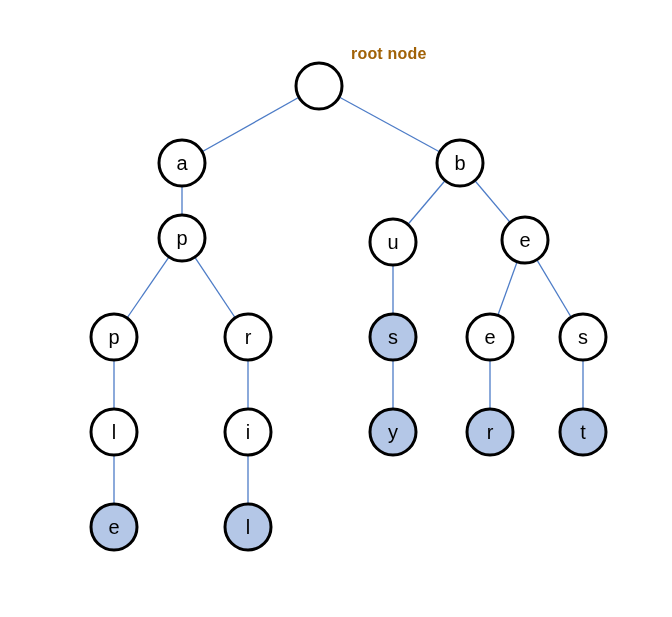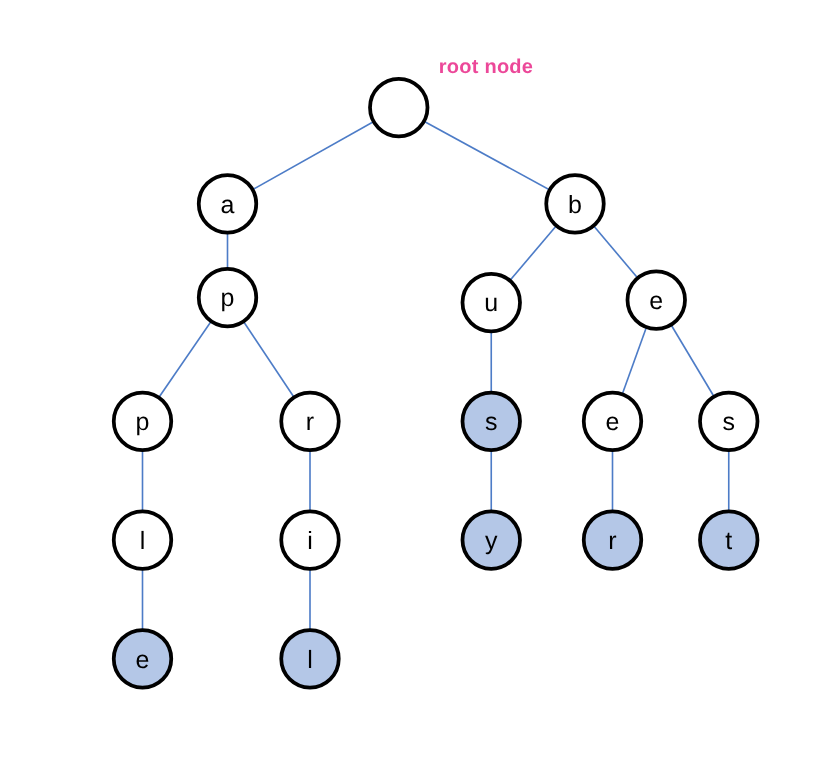--- a/index.html
+++ b/index.html
@@ -20,21 +20,21 @@
     left: 0;
     top: 0;
     display: block;
   }
   .root-label {
     position: absolute;
     left: 351px;
     top: 45px;
     font-size: 16px;
     font-weight: 700;
-    color: #ec4899;
+    color: #a16207;
     letter-spacing: 0.2px;
     white-space: nowrap;
   }
   .edge-line {
     fill: none;
   }
   .node-circle {
     stroke-linejoin: round;
   }
   .node-letter {

